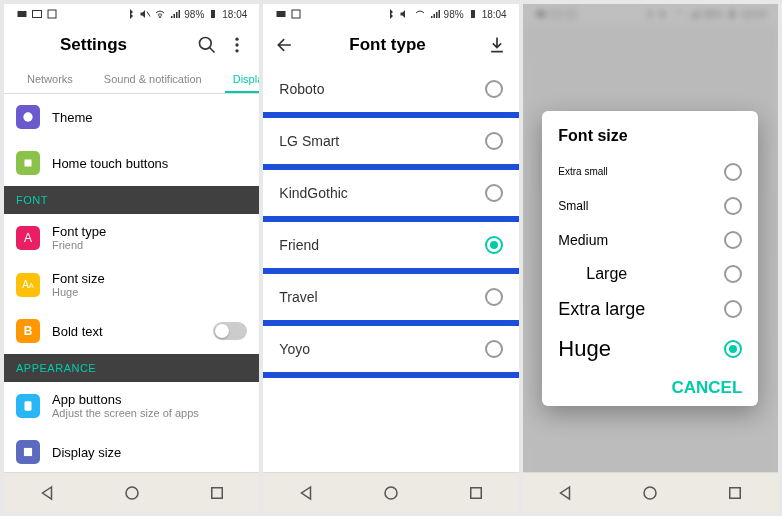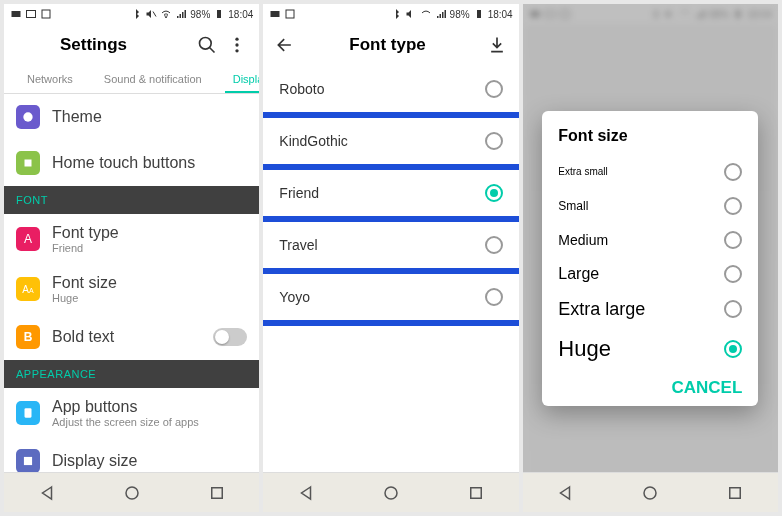--- a/index.html
+++ b/index.html
@@ -1,32 +1,32 @@
 <!DOCTYPE html>
 <html><head>
 <meta charset="utf-8">
 <style>
 * { margin: 0; padding: 0; box-sizing: border-box; font-family: 'Comic Sans MS', cursive, sans-serif; }
 body { background: #e8e8e8; display: flex; gap: 4px; padding: 4px; width: 782px; height: 516px; }
 .screen { background: #fff; width: 258px; height: 508px; display: flex; flex-direction: column; position: relative; overflow: hidden; }
-.statusbar { height: 20px; background: #fff; display: flex; align-items: center; padding: 0 6px; font-size: 10px; color: #333; }
+.statusbar { height: 20px; background: #fff; display: flex; align-items: center; padding: 0 12px; font-size: 10px; color: #333; }
 .statusbar .left { display: flex; gap: 3px; }
 .statusbar .right { margin-left: auto; display: flex; gap: 3px; align-items: center; }
 .statusbar svg { width: 12px; height: 12px; }
 .header { height: 42px; display: flex; align-items: center; padding: 0 12px; gap: 10px; }
 .header .title { font-size: 17px; font-weight: bold; flex: 1; margin-left: 44px; }
 .header svg { width: 20px; height: 20px; }
 .tabs { height: 28px; display: flex; border-bottom: 1px solid #ddd; }
 .tab { flex: 0 0 auto; padding: 0 8px; font-size: 11px; color: #888; display: flex; align-items: center; border-bottom: 2px solid transparent; margin-left: 15px; }
 .tab.active { color: #0ca; border-bottom-color: #0ca; }
 .content { flex: 1; overflow-y: auto; }
 .item { display: flex; align-items: center; padding: 10px 12px; gap: 12px; min-height: 46px; }
 .item .icon { width: 24px; height: 24px; border-radius: 5px; display: flex; align-items: center; justify-content: center; flex-shrink: 0; }
 .item .text { flex: 1; }
-.item .label { font-size: 16px; color: #404040; }
+.item .label { font-size: 13px; color: #000000; }
 .item .sub { font-size: 11px; color: #888; }
 .section-header { background: #404040; padding: 8px 12px; font-size: 11px; color: #0ca; letter-spacing: 0.5px; }
 .toggle { width: 34px; height: 18px; background: #ccc; border-radius: 9px; position: relative; }
 .toggle::after { content: ''; position: absolute; width: 14px; height: 14px; background: #fff; border-radius: 50%; top: 2px; left: 2px; box-shadow: 0 1px 2px rgba(0,0,0,0.3); }
 .radio { width: 18px; height: 18px; border: 2px solid #999; border-radius: 50%; display: flex; align-items: center; justify-content: center; }
 .radio.checked { border-color: #0ca; }
 .radio.checked::after { content: ''; width: 8px; height: 8px; background: #0ca; border-radius: 50%; }
 .font-item { display: flex; align-items: center; padding: 14px 16px; justify-content: space-between; border-bottom: 6px solid #1d4ed8; }
 .font-item .fname { font-size: 14px; color: #333; }
 .navbar { height: 40px; background: #eceae3; display: flex; align-items: center; justify-content: space-around; border-top: 1px solid #ddd; }
@@ -34,21 +34,21 @@
 .dialog-overlay { position: absolute; inset: 0; background: rgba(0,0,0,0.25); display: flex; align-items: center; justify-content: center; }
 .dialog { background: #fff; width: 216px; border-radius: 6px; padding: 16px 0 8px; box-shadow: 0 8px 24px rgba(0,0,0,0.3); }
 .dialog .dtitle { font-size: 16px; font-weight: bold; padding: 0 16px 10px; }
 .dialog .dopt { display: flex; align-items: center; justify-content: space-between; padding: 8px 16px; }
 .dialog .cancel { text-align: right; padding: 8px 16px 0; color: #0ca; font-size: 17px; font-weight: bold; }
 .blur-bg { filter: blur(3px); opacity: 0.6; }
 .blur-content { flex: 1; background: linear-gradient(#f5f5f5, #fafafa); }
 .sz-xs { font-size: 10px; }
 .sz-sm { font-size: 12px; }
 .sz-md { font-size: 14px; }
-.sz-lg { font-size: 16px; }
+.sz-lg { font-size: 16px; margin-left: 28px; }
 .sz-xl { font-size: 18px; }
 .sz-hg { font-size: 22px; }
 </style>
 </head>
 <body>
 
 <div class="screen">
   <div class="statusbar">
     <div class="left">
       <svg viewBox="0 0 24 24">
@@ -223,20 +223,24 @@
     <svg viewBox="0 0 24 24" fill="none" stroke="#333" stroke-width="2">
         <path d="M12 3v12m-5-5l5 5 5-5M5 20h14"></path>
       </svg>
   </div>
   <div class="content" id="font-list">
       <div class="font-item">
         <span class="fname">Roboto</span>
         <div class="radio"></div>
       </div>
       <div class="font-item">
+        <span class="fname">LG Smart</span>
+        <div class="radio"></div>
+      </div>
+      <div class="font-item">
         <span class="fname">KindGothic</span>
         <div class="radio"></div>
       </div>
       <div class="font-item">
         <span class="fname">Friend</span>
         <div class="radio checked"></div>
       </div>
       <div class="font-item">
         <span class="fname">Travel</span>
         <div class="radio"></div>

